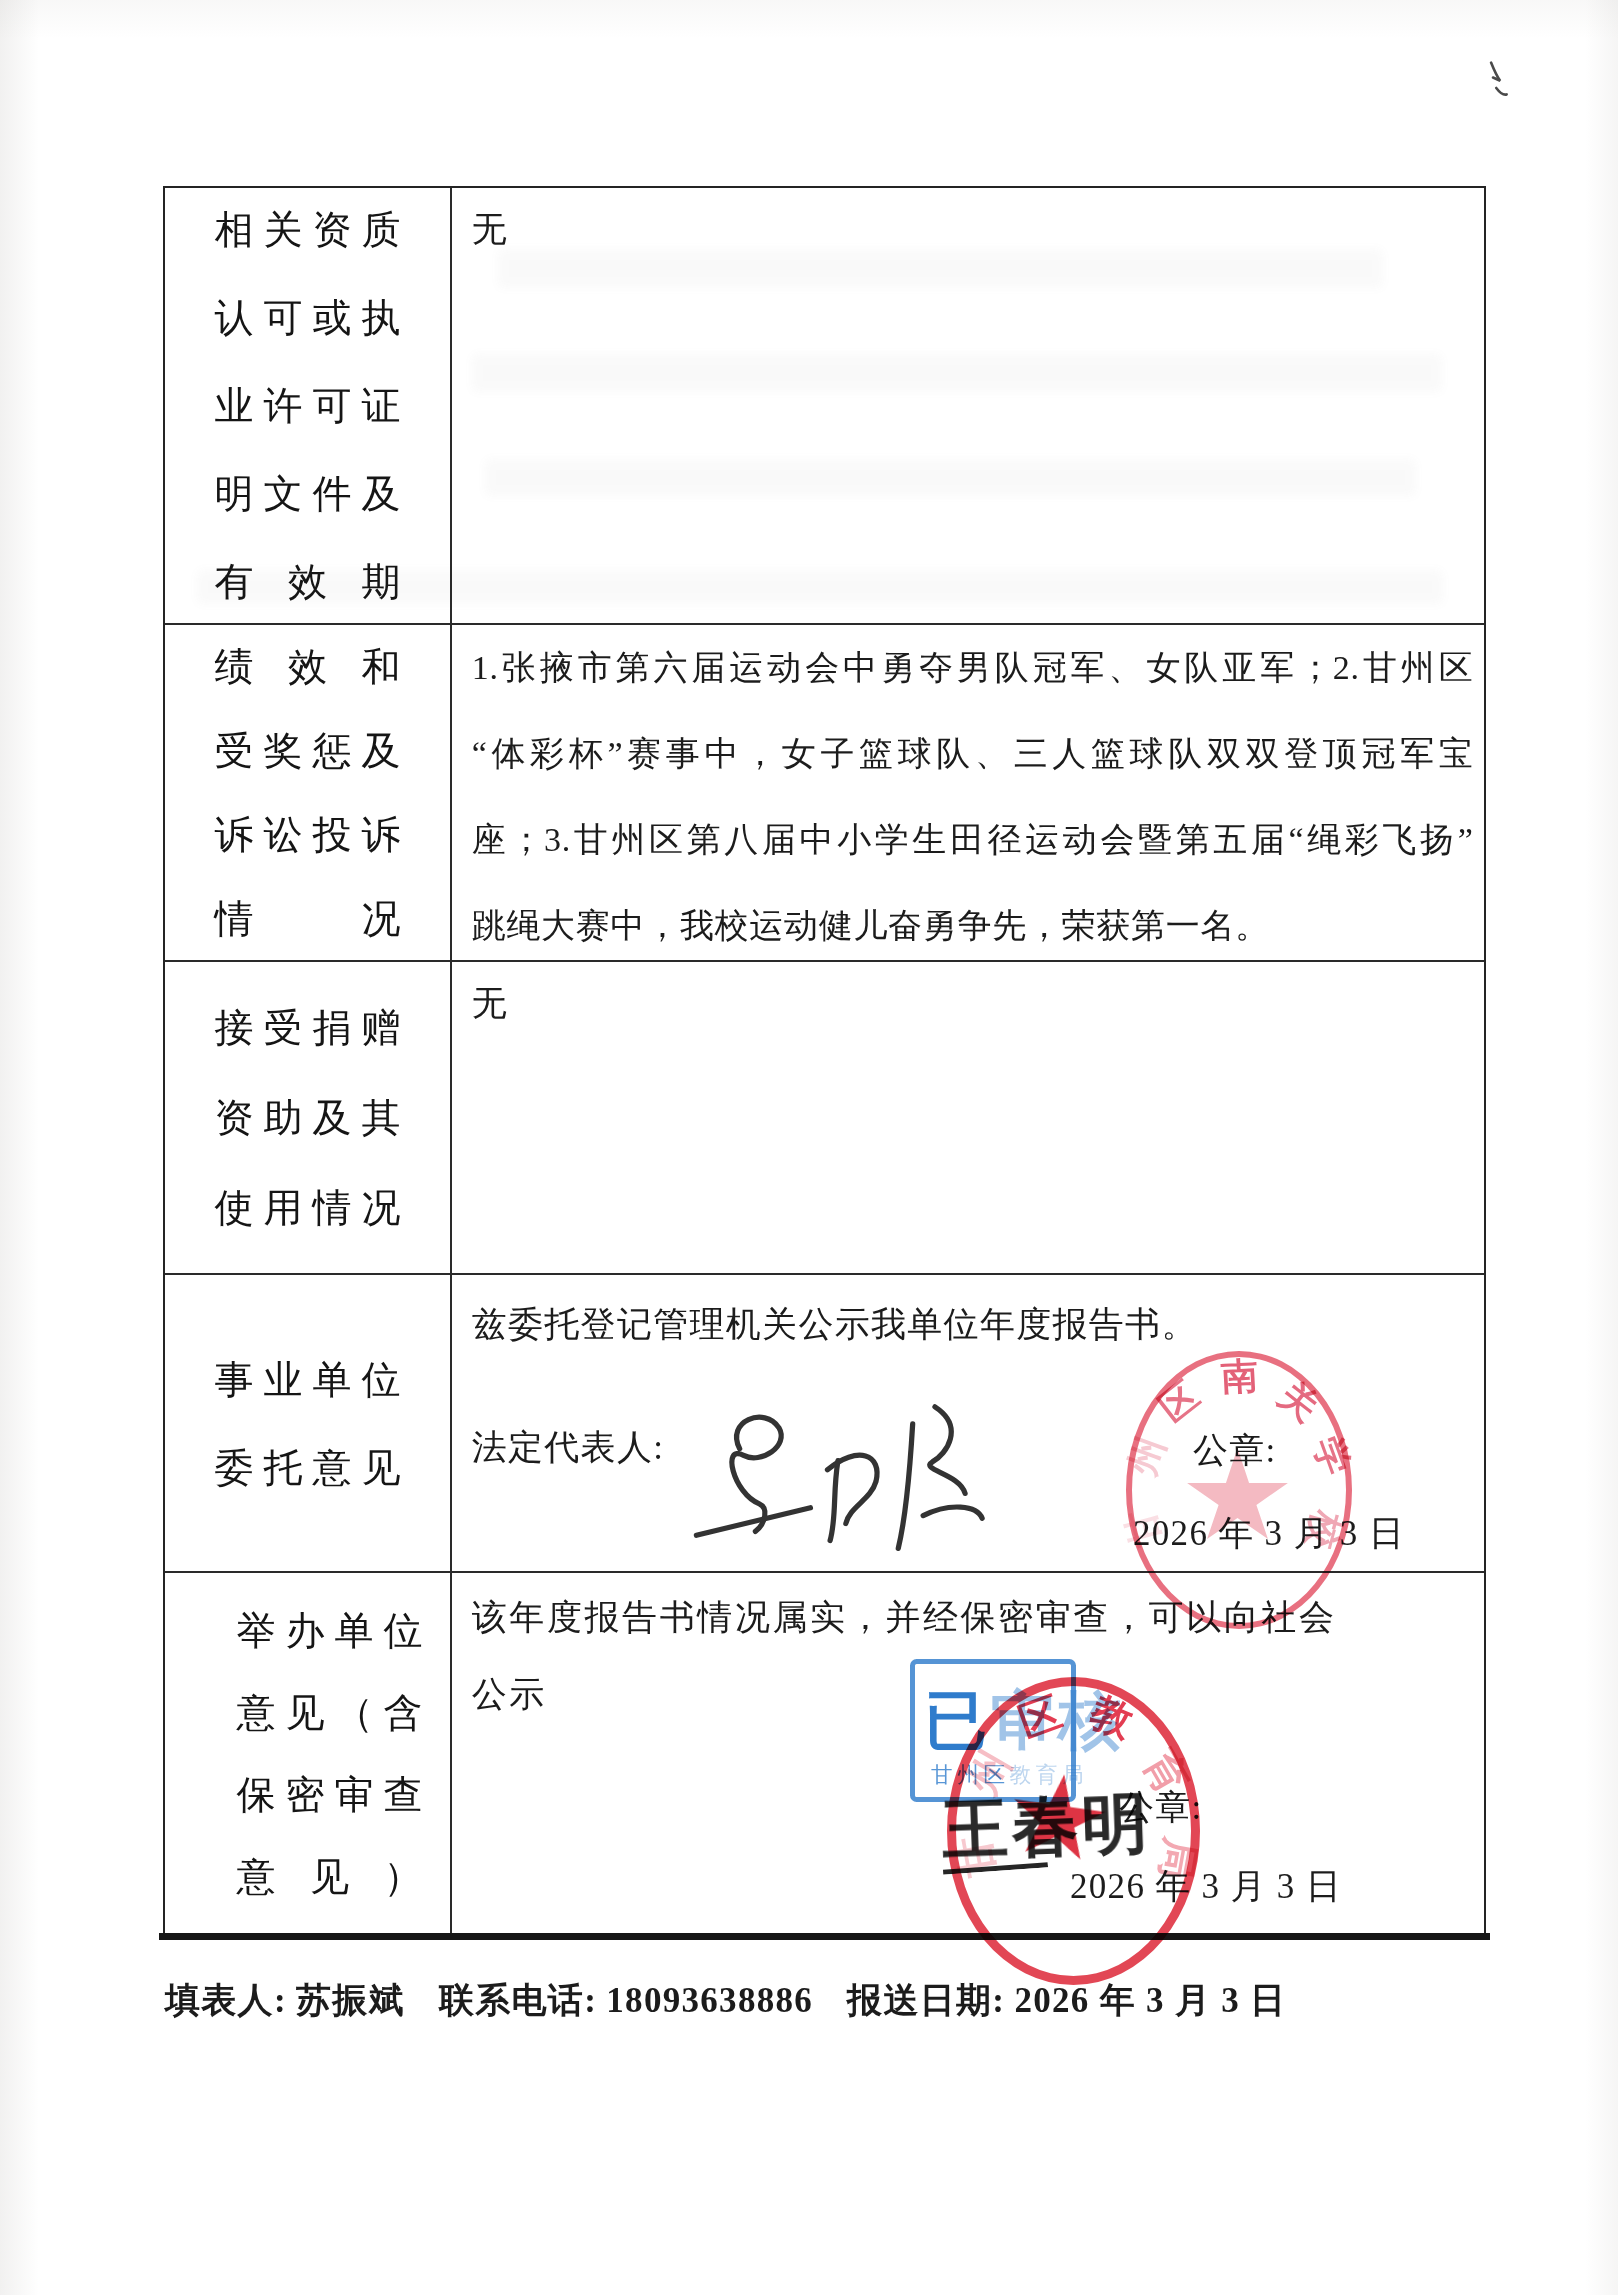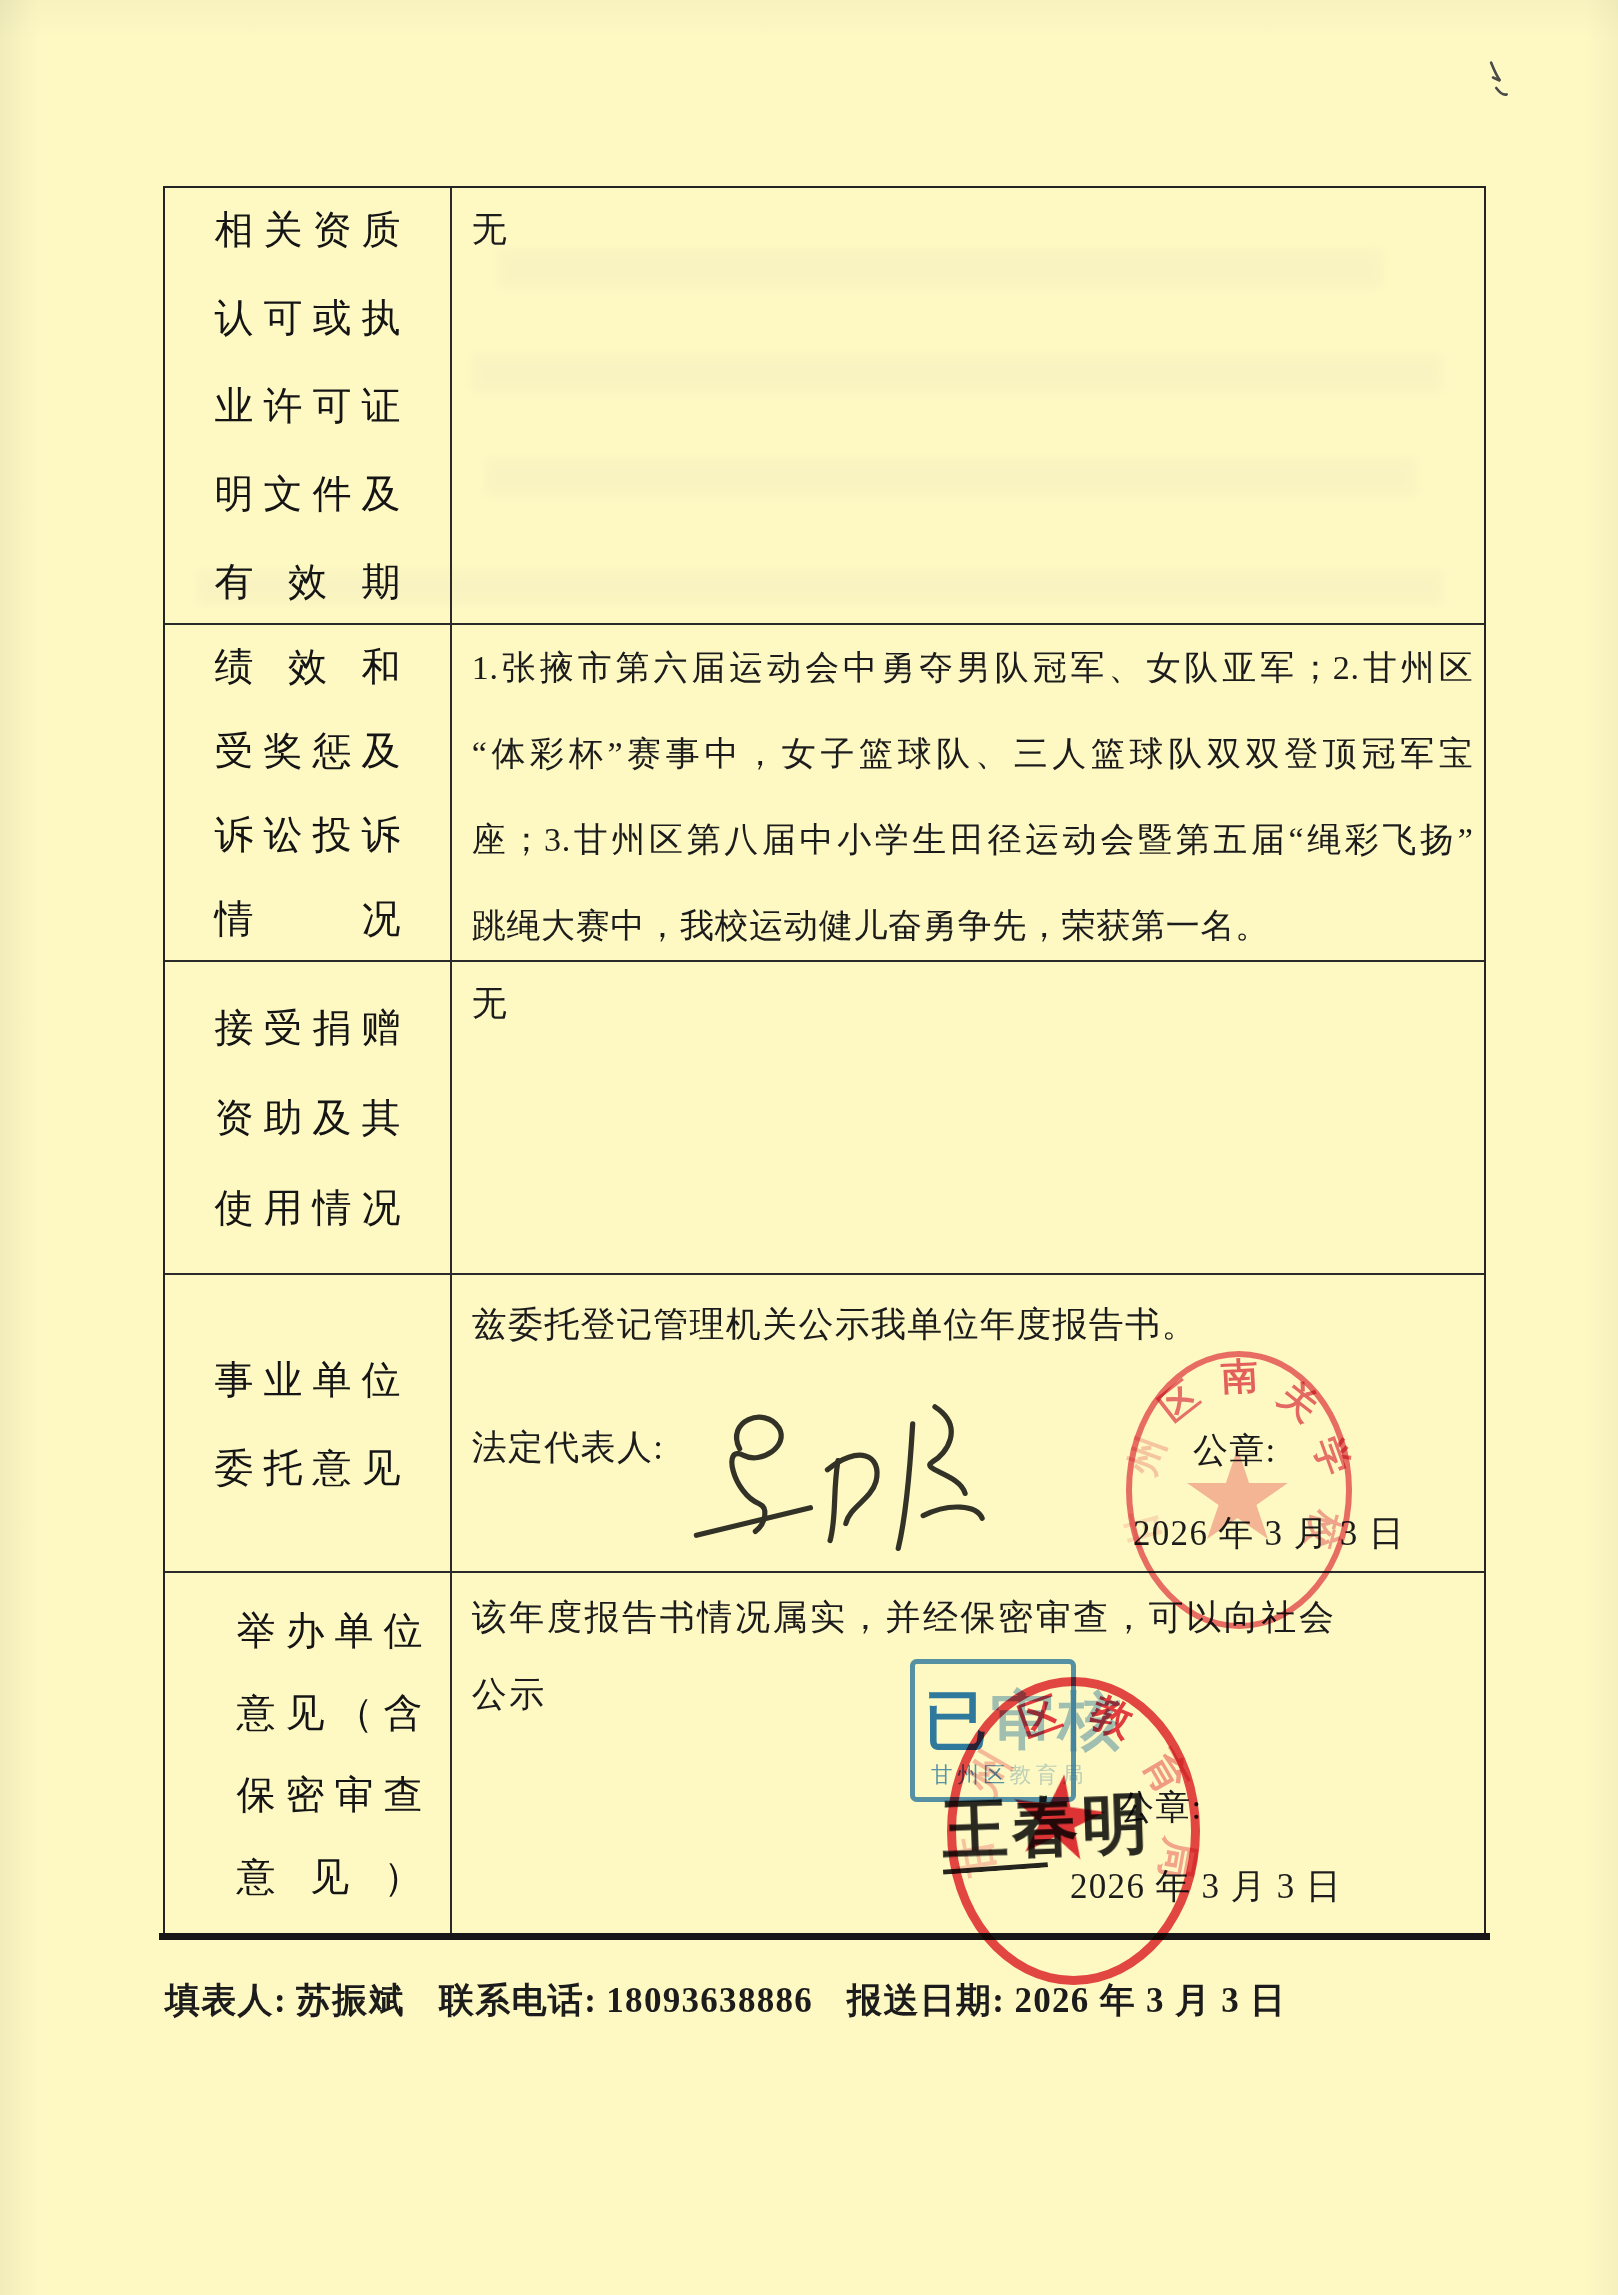--- a/index.html
+++ b/index.html
@@ -1,16 +1,16 @@
 <!DOCTYPE html>
 <html style="font-size:10.5px"><head>
 <meta charset="utf-8">
 <style>
   html,body{margin:0;padding:0;background:#e8e6e2;}
-  .page{position:relative;width:1618px;height:2295px;background:#fef9c3;overflow:hidden;
+  .page{position:relative;width:1618px;height:2295px;background:#ffffff;overflow:hidden;
         font-family:"Liberation Serif","DejaVu Serif",serif;color:#1c1c1c;}
   .page:before{content:"";position:absolute;inset:0;
         background:linear-gradient(90deg,rgba(120,115,108,.10),rgba(0,0,0,0) 39px),
                    linear-gradient(270deg,rgba(120,115,108,.07),rgba(0,0,0,0) 33px),
                    linear-gradient(180deg,rgba(120,115,108,.05),rgba(0,0,0,0) 39px);
         pointer-events:none;}
   
   .report-table{position:absolute;left:163px;top:186px;width:1323px;height:1754px;
         box-sizing:border-box;border:2.6px solid #242424;display:flex;flex-direction:column;}
   .trow{display:flex;box-sizing:border-box;border-bottom:2px solid #2a2a2a;}

